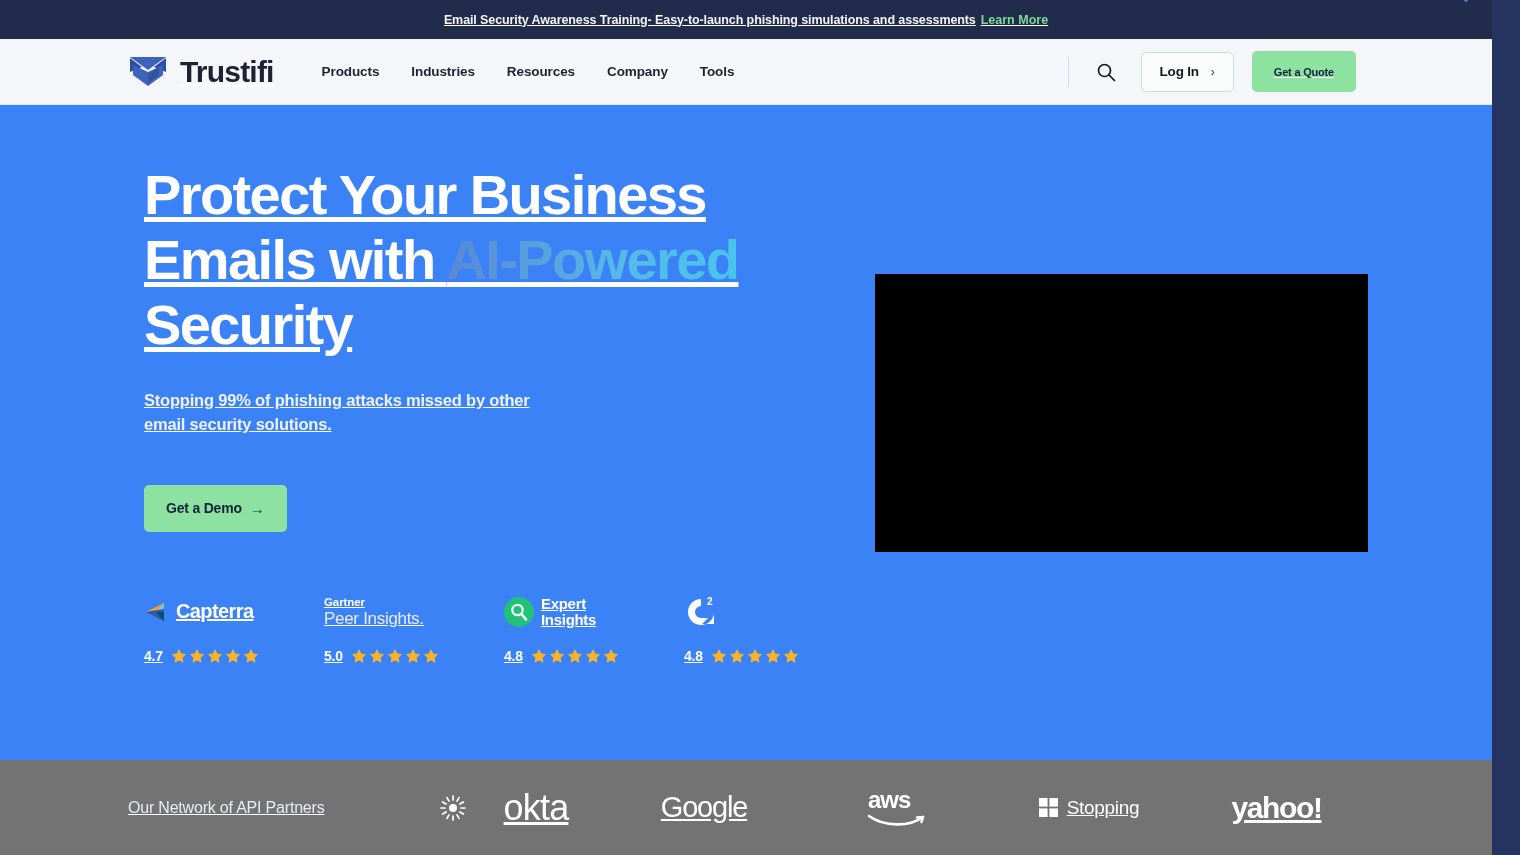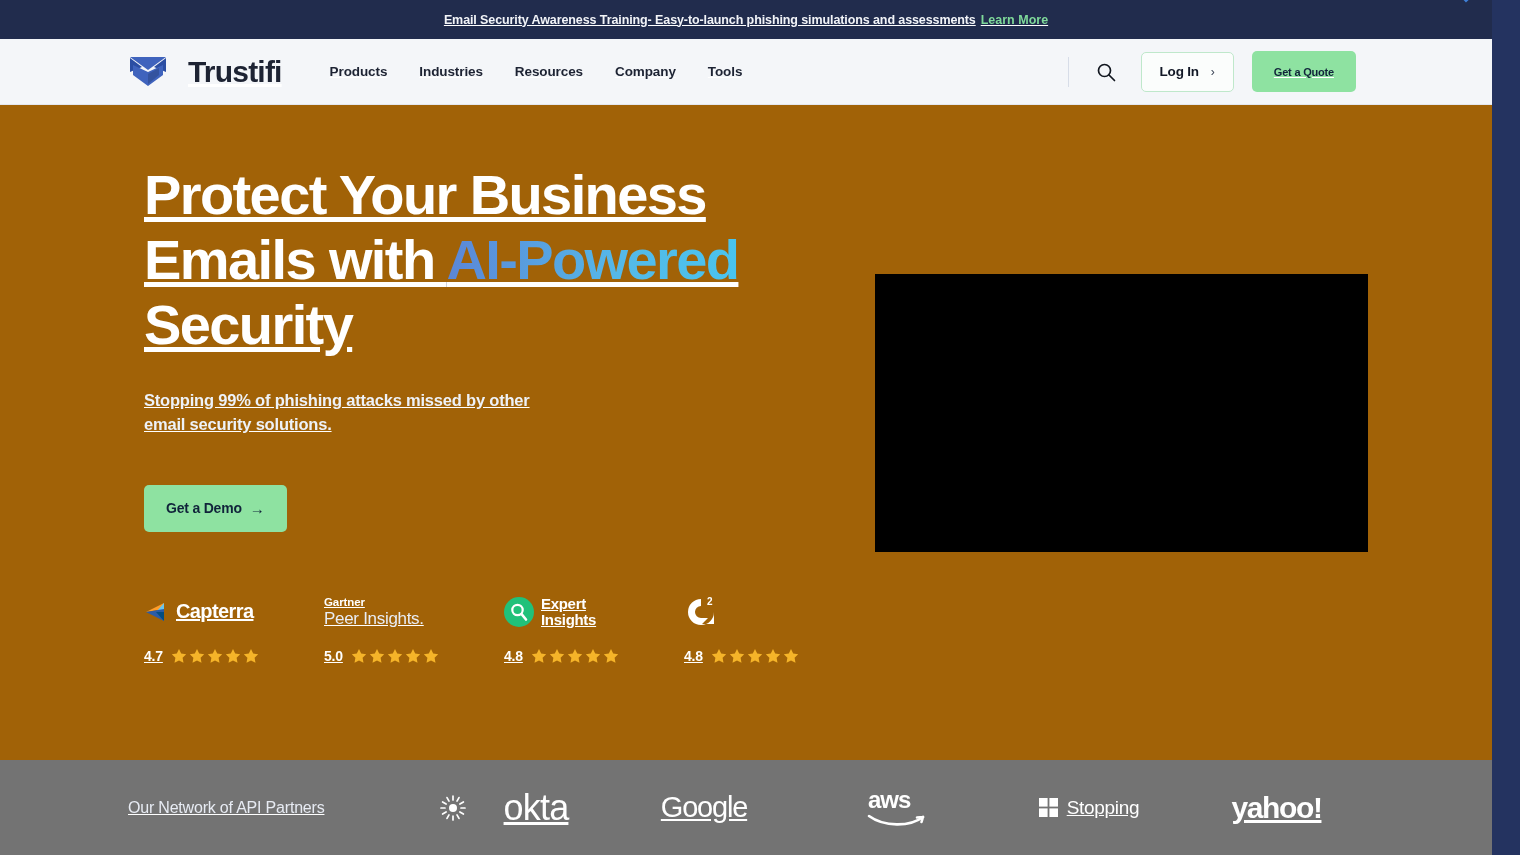--- a/index.html
+++ b/index.html
@@ -59,21 +59,21 @@
     background: #f4f6f9;
     display: flex;
     align-items: center;
     padding: 0 136px 0 128px;
     border-bottom: 1px solid #e3e7ef;
   }
 
   .brand {
     display: flex;
     align-items: center;
-    gap: 20px;
+    gap: 12px;
     cursor: pointer;
   }
   .brand-mark { width: 40px; height: 34px; display: block; }
   .brand-word {
     position: relative;
     font-size: 30px;
     font-weight: 700;
     letter-spacing: -0.8px;
     color: #1d2333;
     line-height: 1;
@@ -149,21 +149,21 @@
     font-weight: 700;
     color: #10233a;
     letter-spacing: -0.2px;
     cursor: pointer;
     white-space: nowrap;
   }
 
   
   .hero {
     flex: 1 1 auto;
-    background: #a16207;
+    background: #3b82f6;
     position: relative;
     padding: 0 128px 0 144px;
     display: flex;
   }
 
   .hero-left { width: 720px; padding-top: 58px; }
 
   .hero-title {
     font-size: 56px;
     line-height: 1.16;

